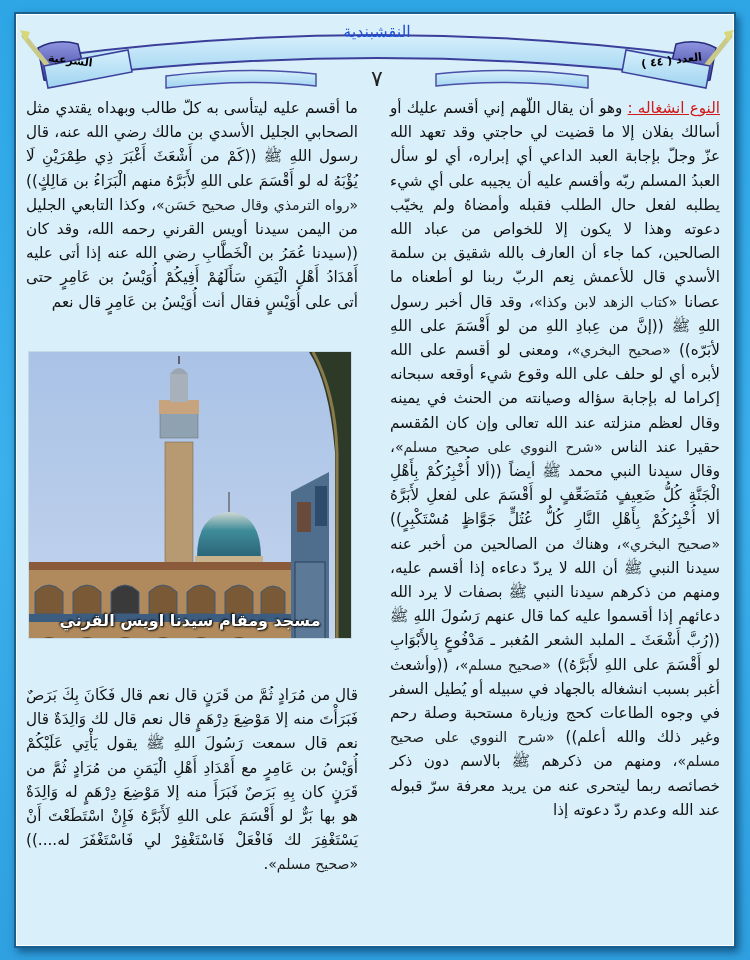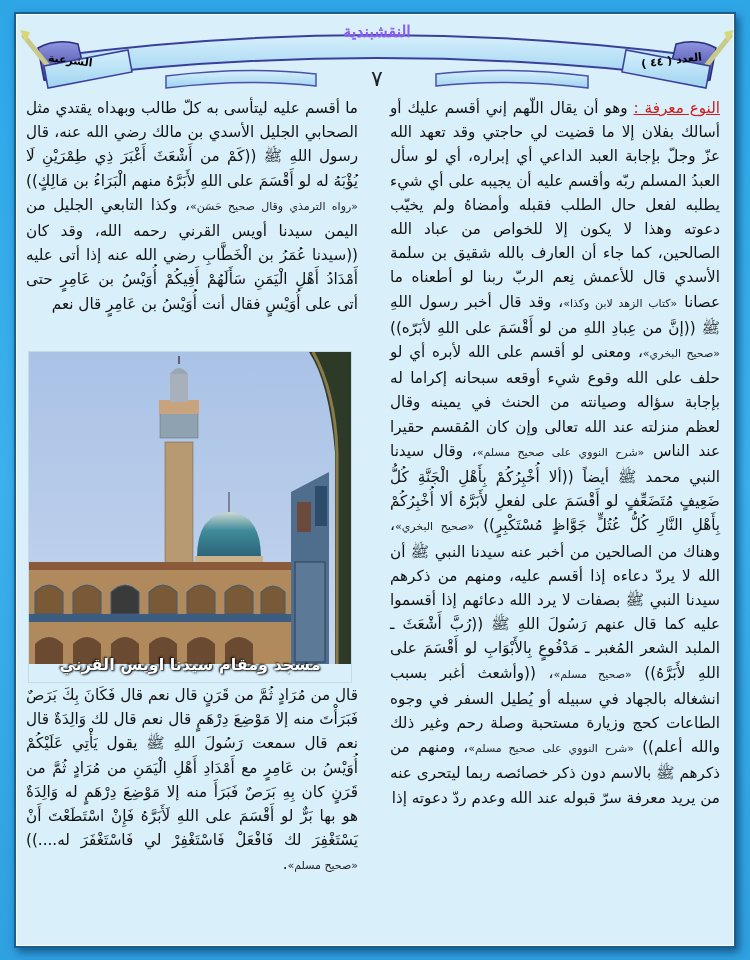--- a/index.html
+++ b/index.html
@@ -19,21 +19,21 @@
   }
   
   .banner {
     position: absolute; left: 0; top: 0; width: 722px; height: 82px;
   }
   .banner svg { position: absolute; left: 0; top: 0; }
   .banner-title {
     position: absolute; left: 0; right: 0; top: 8px;
     text-align: center;
     font-family: "DejaVu Serif", serif;
-    font-size: 16px; font-weight: bold; color: #8b5cf6;
+    font-size: 16px; font-weight: normal; color: #1d4ed8;
     letter-spacing: 1px;
   }
   .banner-issue {
     position: absolute; right: 36px; top: 40px;
     font-size: 11px; font-weight: bold; color: #000;
     transform: rotate(-7deg);
     direction: rtl;
   }
   .banner-section {
     position: absolute; left: 32px; top: 40px;
@@ -54,24 +54,24 @@
     font-size: 15.2px; line-height: 24.2px; color: #111;
     text-align-last: right;
   }
   .col-right { right: 14px; width: 330px; }
   .col-left { left: 10px; width: 332px; }
   .col p { margin: 0; }
   .red-title {
     color: #d11a1a; text-decoration: underline; text-decoration-color: #d11a1a;
     font-weight: normal;
   }
-  .cite { font-size: 11px; color: #222; }
+  .cite { font-size: 14px; color: #222; }
   
   .photo {
-    position: absolute; left: 12px; top: 337px; width: 324px; height: 332px;
+    position: absolute; left: 12px; top: 337px; width: 324px; height: 288px;
     overflow: hidden; border: 1px solid #c7dbe6;
   }
   .photo svg { display: block; }
   .photo-caption {
     position: absolute; left: 0; right: 0; bottom: 8px;
     text-align: center; direction: rtl;
     font-size: 16px; font-weight: bold; color: #ffffff;
     text-shadow: 1px 1px 2px #000, -1px -1px 2px #000;
   }
   .col-left-bottom { left: 10px; width: 332px; top: 669px; position: absolute; }
@@ -111,21 +111,21 @@
       <path d="M694 52 L610 36 L606 58 L690 74 Z" fill="url(#rib)" stroke="#3b3f9a" stroke-width="1.5"></path>
     </svg>
     <div class="banner-title">النقشبندية</div>
     <div class="banner-issue">العدد ( ٤٤ )</div>
     <div class="banner-section">الشرعية</div>
     <div class="page-number">٧</div>
   </div>
 
   <div class="col col-right">
     <p>
-      <span class="red-title">النوع معرفة :</span>
+      <span class="red-title">النوع انشغاله :</span>
       <span>وهو أن يقال اللّهم إني أقسم عليك أو أسالك بفلان إلا ما قضيت لي حاجتي وقد تعهد الله عزّ وجلّ بإجابة العبد الداعي أي إبراره، أي لو سأل العبدُ المسلم ربّه وأقسم عليه أن يجيبه على أي شيء يطلبه لفعل حال الطلب فقبله وأمضاهُ ولم يخيّب دعوته وهذا لا يكون إلا للخواص من عباد الله الصالحين، كما جاء أن العارف بالله شقيق بن سلمة الأسدي قال للأعمش نِعم الربّ ربنا لو أطعناه ما عصانا</span>
       <span class="cite">«كتاب الزهد لابن وكذا»</span><span>، وقد قال أخبر رسول اللهِ ﷺ ((إنَّ من عِبادِ اللهِ من لو أَقْسَمَ على اللهِ لأبَرّه))</span>
       <span class="cite">«صحيح البخري»</span><span>، ومعنى لو أقسم على الله لأبره أي لو حلف على الله وقوع شيء أوقعه سبحانه إكراما له بإجابة سؤاله وصيانته من الحنث في يمينه وقال لعظم منزلته عند الله تعالى وإن كان المُقسم حقيرا عند الناس</span>
       <span class="cite">«شرح النووي على صحيح مسلم»</span><span>، وقال سيدنا النبي محمد ﷺ أيضاً ((ألا أُخْبِرُكُمْ بِأَهْلِ الْجَنَّةِ كُلُّ ضَعِيفٍ مُتَضَعِّفٍ لو أَقْسَمَ على لفعلِ لأَبَرَّهُ ألا أُخْبِرُكُمْ بِأَهْلِ النَّارِ كُلُّ عُتُلٍّ جَوَّاظٍ مُسْتَكْبِرٍ))</span>
       <span class="cite">«صحيح البخري»</span><span>، وهناك من الصالحين من أخبر عنه سيدنا النبي ﷺ أن الله لا يردّ دعاءه إذا أقسم عليه، ومنهم من ذكرهم سيدنا النبي ﷺ بصفات لا يرد الله دعائهم إذا أقسموا عليه كما قال عنهم رَسُولَ اللهِ ﷺ ((رُبَّ أَشْعَثَ ـ الملبد الشعر المُغبر ـ مَدْفُوعٍ بِالأَبْوَابِ لو أَقْسَمَ على اللهِ لأَبَرَّهُ))</span>
       <span class="cite">«صحيح مسلم»</span><span>، ((وأشعث أغبر بسبب انشغاله بالجهاد في سبيله أو يُطيل السفر في وجوه الطاعات كحج وزيارة مستحبة وصلة رحم وغير ذلك والله أعلم))</span>
       <span class="cite">«شرح النووي على صحيح مسلم»</span><span>، ومنهم من ذكرهم ﷺ بالاسم دون ذكر خصائصه ربما ليتحرى عنه من يريد معرفة سرّ قبوله عند الله وعدم ردّ دعوته إذا</span>
     </p>
   </div>
 

